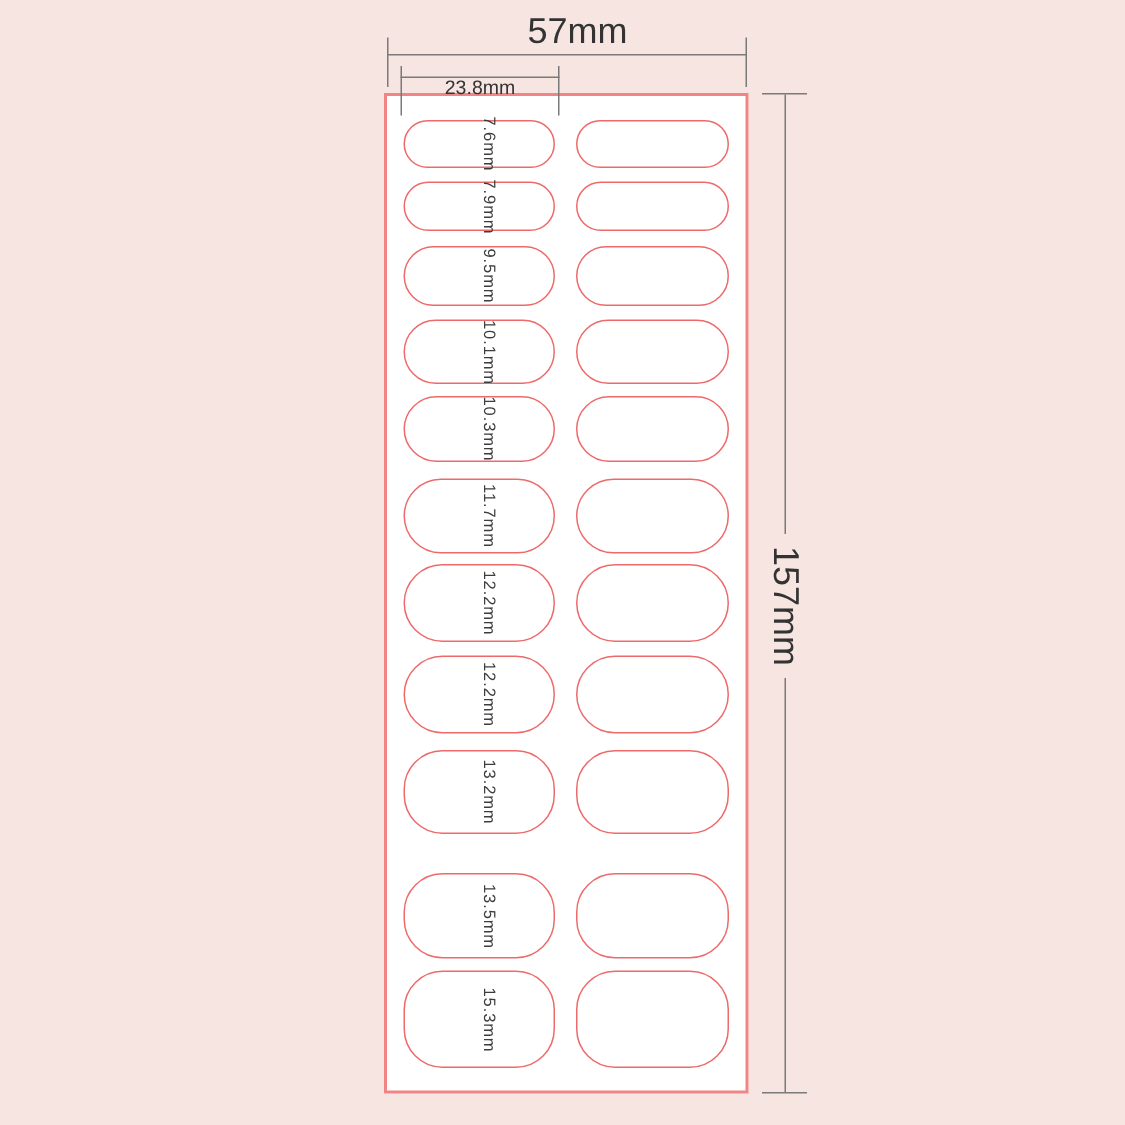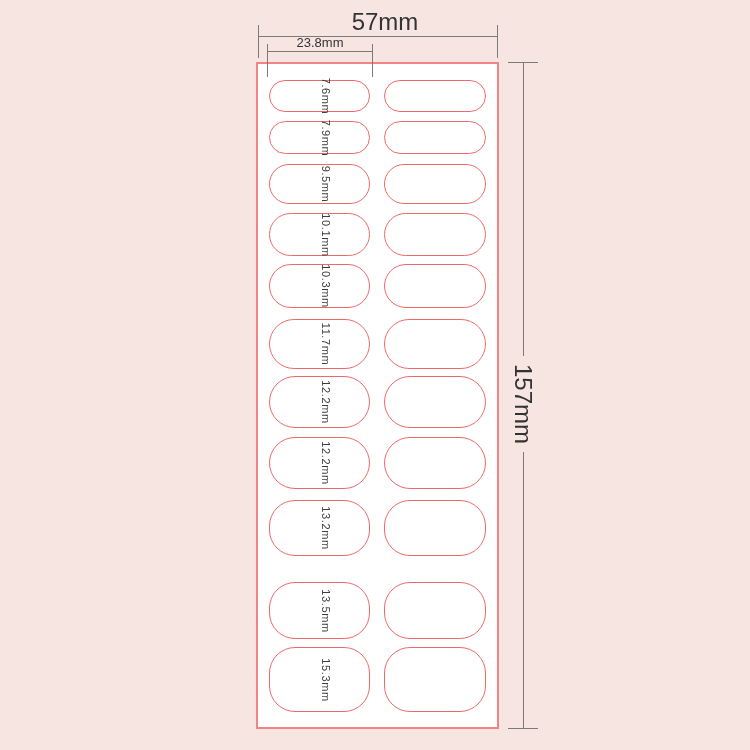--- a/index.html
+++ b/index.html
@@ -77,20 +77,20 @@
     </div>
 
   <div class="dim-line" style="left:258px; top:36px; width:240px; height:1px;"></div>
   <div class="dim-tick" style="left:258px; top:25px; width:1px; height:33px;"></div>
   <div class="dim-tick" style="left:497px; top:25px; width:1px; height:33px;"></div>
   <div class="dim-label big" style="left:385px; top:35px; transform:translate(-50%,-100%);">57mm</div>
 
   <div class="dim-line" style="left:267px; top:51px; width:106px; height:1px;"></div>
   <div class="dim-tick" style="left:267px; top:44px; width:1px; height:33px;"></div>
   <div class="dim-tick" style="left:372px; top:44px; width:1px; height:33px;"></div>
-  <div class="dim-label small" style="left:320px; top:50px; transform:translate(-50%,-100%);text-align:right;">23.8mm</div>
+  <div class="dim-label small" style="left:320px; top:66px; transform:translate(-50%,-100%);text-align:right;">23.8mm</div>
 
   <div class="dim-line" style="left:523px; top:63px; width:1px; height:665px;"></div>
   <div class="dim-tick" style="left:508px; top:62px; width:30px; height:1px;"></div>
   <div class="dim-tick" style="left:508px; top:728px; width:30px; height:1px;"></div>
   <div class="dim-label big masked" style="left: 523px; top: 404px; transform: translate(-50%, -50%) rotate(90deg); background: rgb(246, 229, 225);">157mm</div>
 
 </div>
 
 </body></html>

